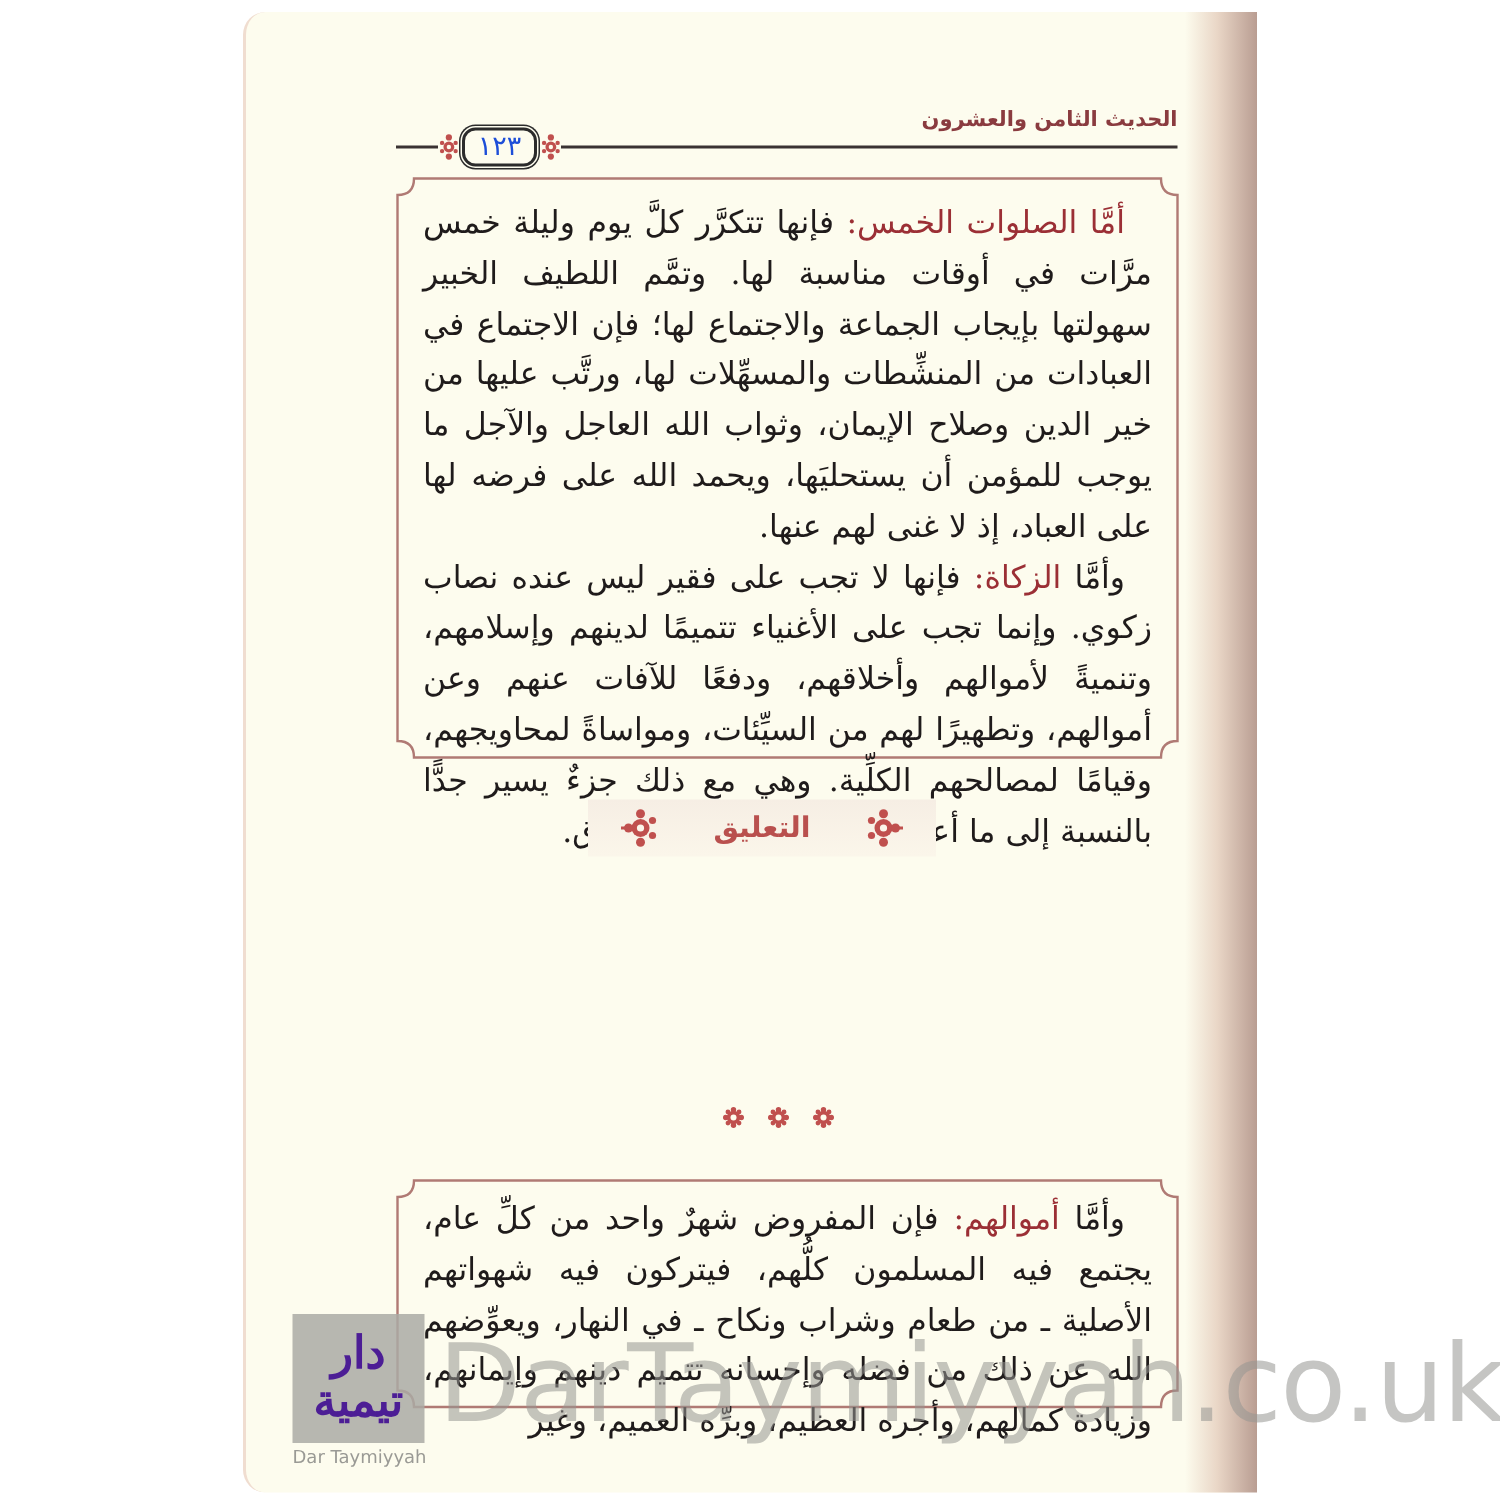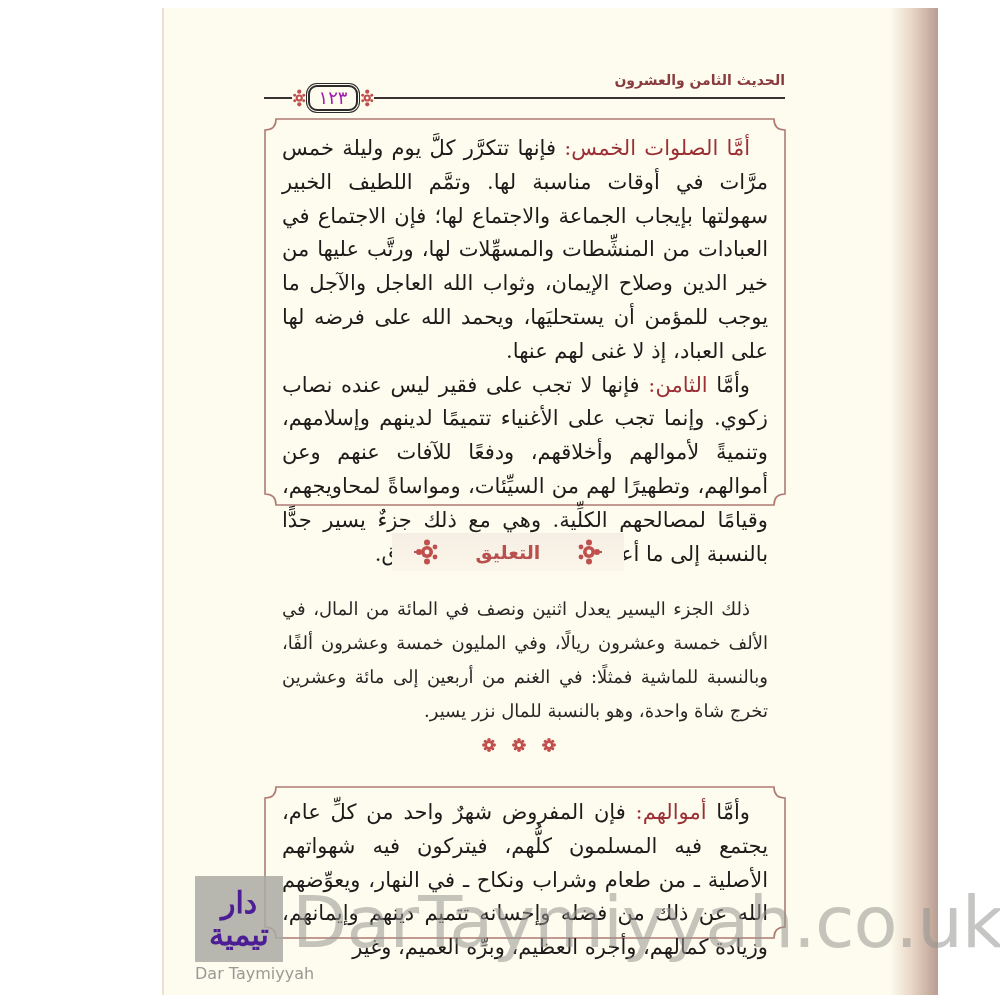--- a/index.html
+++ b/index.html
@@ -1,44 +1,45 @@
 <!DOCTYPE html>
 <html><head>
 <meta charset="utf-8">
 <style>
   html, body { margin:0; padding:0; }
   body {
     width:1000px; height:1000px; background:#ffffff; position:relative; overflow:hidden;
     font-family:"DejaVu Serif", serif;
   }
   .page {
-    position:absolute; left:162px; top:8px; width:776px; height:987px;
+    position:absolute; left:162px; top:8px; width:676px; height:987px;
     background:#fdfcee;
     border-left:2px solid #f0ddd0;
     box-sizing:border-box;
+    border-radius:15px;
   }
   .page-shadow {
     position:absolute; right:0; top:0; width:48px; height:100%;
     background:linear-gradient(to right, rgba(253,252,238,0) 0%, #e9d6c6 45%, #b99d92 100%);
   }
   
   .run-header { position:absolute; left:100px; top:62px; width:521px; height:30px; direction:rtl; }
   .run-title {
     position:absolute; right:0; top:0; font-family:"DejaVu Sans", sans-serif; font-weight:bold;
     font-size:14px; color:#8a3b3f; line-height:20px;
   }
   .run-rule { position:absolute; left:0; right:0; top:27px; height:2px; background:#3a3232; }
   .pageno-wrap {
     position:absolute; left:28px; top:14px; height:28px; width:82px; background:#fdfcee;
     display:flex; align-items:center; justify-content:center; gap:2px; direction:ltr;
   }
   .orn { width:16px; height:24px; display:block; }
   .pageno {
     border:2px solid #2b2b2b; border-radius:9px; padding:0 8px; height:22px; line-height:22px;
-    font-family:"DejaVu Sans", sans-serif; font-size:18px; color:#a21caf; background:#fdfcee;
+    font-family:"DejaVu Sans", sans-serif; font-size:18px; color:#1d4ed8; background:#fdfcee;
     box-shadow:0 0 0 1px #fdfcee, 0 0 0 2px #2b2b2b;
   }
   
   .box { position:absolute; left:100px; width:522px; box-sizing:border-box; }
   .box svg.frame { position:absolute; left:0; top:0; width:100%; height:100%; overflow:visible; }
   .box-text {
     position:relative; direction:rtl; text-align:justify; text-align-last:right;
     padding:12px 18px 0 18px; font-size:21px; line-height:33.8px; color:#1f1b1b;
   }
   .term { color:#9b2f35; }
@@ -64,21 +65,21 @@
   
   .wm-logo {
     position:absolute; left:195px; top:876px; width:88px; height:86px; background:rgba(170,170,165,0.85);
     display:flex; align-items:center; justify-content:center; overflow:hidden;
   }
   .wm-calli {
     color:#4c1d95; font-family:"DejaVu Serif", serif; font-size:30px; line-height:32px;
     direction:rtl; text-align:center; font-weight:bold;
   }
   .wm-sub {
-    position:absolute; left:195px; top:964px; font-family:"DejaVu Sans", sans-serif; font-size:16px;
+    position:absolute; left:195px; top:964px; font-family:"DejaVu Sans", sans-serif; font-size:12px;
     color:#9a9a95;
   }
   .wm-big {
     position:absolute; left:292px; top:882px; font-family:"DejaVu Sans", sans-serif;
     font-size:72px; letter-spacing:-1px; color:rgba(150,150,145,0.55); line-height:80px; white-space:nowrap;
   }
 </style>
 </head>
 <body>
 
@@ -119,21 +120,21 @@
 
   <div class="box" style="top:110px; height:388px;">
     <svg class="frame" viewBox="0 0 522 388" preserveAspectRatio="none">
       <path d="M12,1 L510,1 Q510,12 521,12 L521,376 Q510,376 510,387 L12,387 Q12,376 1,376 L1,12 Q12,12 12,1 Z" fill="none" stroke="#b07a74" stroke-width="1.6"></path>
     </svg>
     <div class="box-text" style="padding-top:14px;">
       <div>
         <span class="indent"></span><span class="term">أمَّا الصلوات الخمس:</span><span> فإنها تتكرَّر كلَّ يوم وليلة خمس مرَّات في أوقات مناسبة لها. وتمَّم اللطيف الخبير سهولتها بإيجاب الجماعة والاجتماع لها؛ فإن الاجتماع في العبادات من المنشِّطات والمسهِّلات لها، ورتَّب عليها من خير الدين وصلاح الإيمان، وثواب الله العاجل والآجل ما يوجب للمؤمن أن يستحليَها، ويحمد الله على فرضه لها على العباد، إذ لا غنى لهم عنها.</span>
       </div>
       <div>
-        <span class="indent"></span><span>وأمَّا </span><span class="term">الثامن:</span><span> فإنها لا تجب على فقير ليس عنده نصاب زكوي. وإنما تجب على الأغنياء تتميمًا لدينهم وإسلامهم، وتنميةً لأموالهم وأخلاقهم، ودفعًا للآفات عنهم وعن أموالهم، وتطهيرًا لهم من السيِّئات، ومواساةً لمحاويجهم، وقيامًا لمصالحهم الكلِّية. وهي مع ذلك جزءٌ يسير جدًّا بالنسبة إلى ما أعطاهم الله من المال والرزق.</span>
+        <span class="indent"></span><span>وأمَّا </span><span class="term">الزكاة:</span><span> فإنها لا تجب على فقير ليس عنده نصاب زكوي. وإنما تجب على الأغنياء تتميمًا لدينهم وإسلامهم، وتنميةً لأموالهم وأخلاقهم، ودفعًا للآفات عنهم وعن أموالهم، وتطهيرًا لهم من السيِّئات، ومواساةً لمحاويجهم، وقيامًا لمصالحهم الكلِّية. وهي مع ذلك جزءٌ يسير جدًّا بالنسبة إلى ما أعطاهم الله من المال والرزق.</span>
       </div>
     </div>
   </div>
 
   <div class="comm-head">
     <svg class="orn2" viewBox="0 0 26 28">
       <g fill="#c0504e">
           <circle cx="15" cy="14" r="6"></circle>
           <circle cx="15" cy="4.5" r="3"></circle>
           <circle cx="15" cy="23.5" r="3"></circle>
@@ -152,23 +153,20 @@
           <circle cx="11" cy="23.5" r="3"></circle>
           <circle cx="3" cy="9" r="2.4"></circle>
           <circle cx="3" cy="19" r="2.4"></circle>
           <circle cx="19" cy="14" r="3"></circle>
           <rect x="21" y="13" width="3" height="2"></rect>
         </g>
       <circle cx="11" cy="14" r="2.4" fill="#fbf6ea"></circle>
     </svg>
   </div>
 
-  <div class="comm-body">
-    <span class="indent"></span><span>ذلك الجزء اليسير يعدل اثنين ونصف في المائة من المال، في الألف خمسة وعشرون ريالًا، وفي المليون خمسة وعشرون ألفًا، وبالنسبة للماشية فمثلًا: في الغنم من أربعين إلى مائة وعشرين تخرج شاة واحدة، وهو بالنسبة للمال نزر يسير.</span>
-  </div>
 
   <div class="stars">
     <svg class="star" viewBox="0 0 14 14">
         <g fill="#c0504e">
           <circle cx="7" cy="7" r="4.5"></circle>
           <circle cx="7" cy="1.8" r="1.8"></circle>
           <circle cx="7" cy="12.2" r="1.8"></circle>
           <circle cx="1.8" cy="7" r="1.8"></circle>
           <circle cx="12.2" cy="7" r="1.8"></circle>
           <circle cx="3.3" cy="3.3" r="1.6"></circle>

